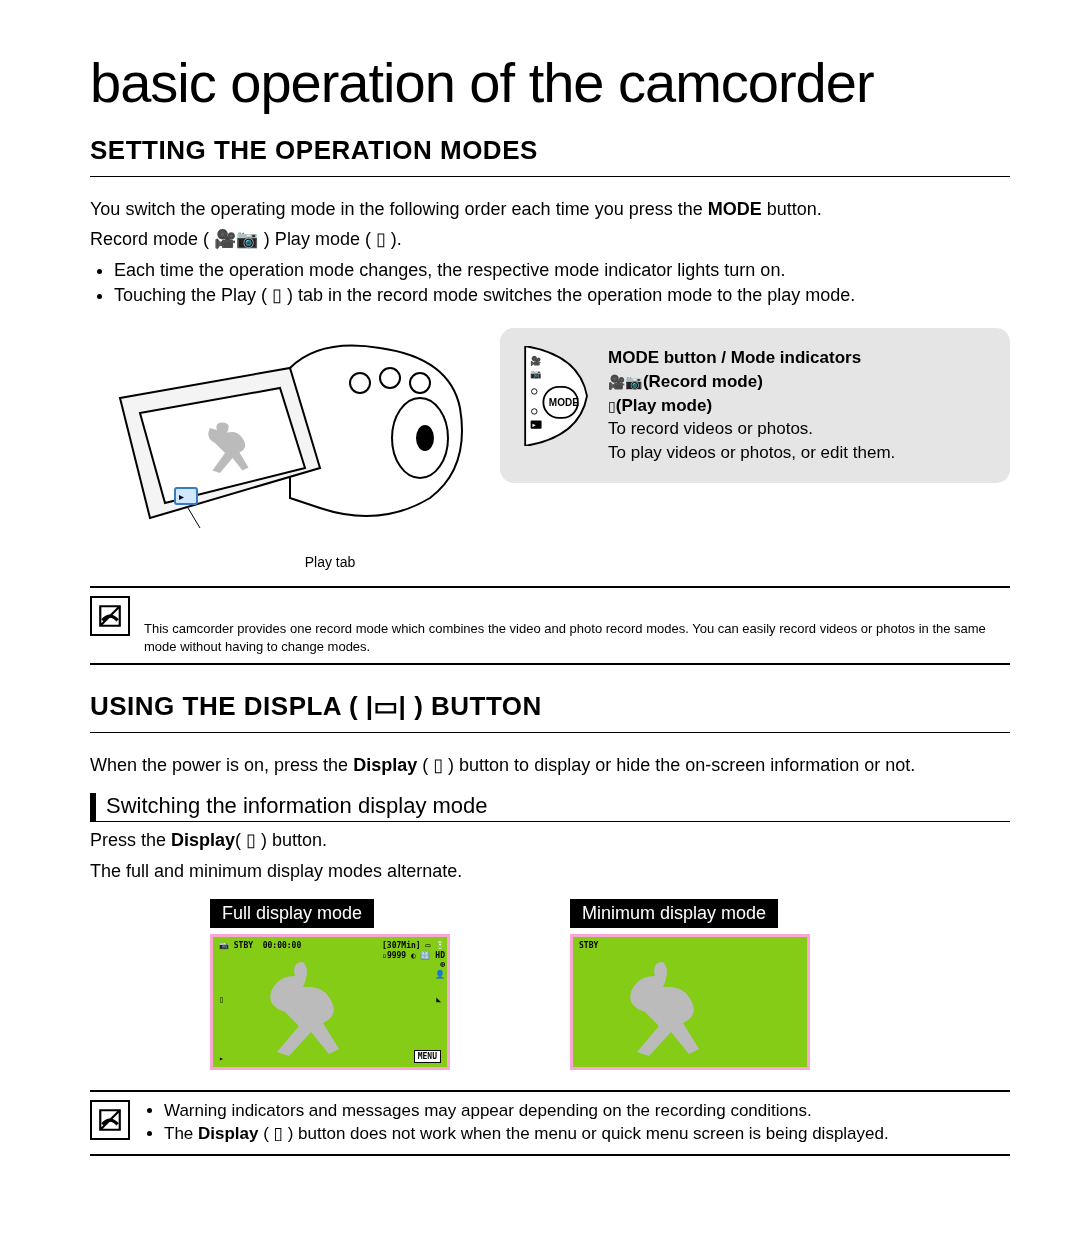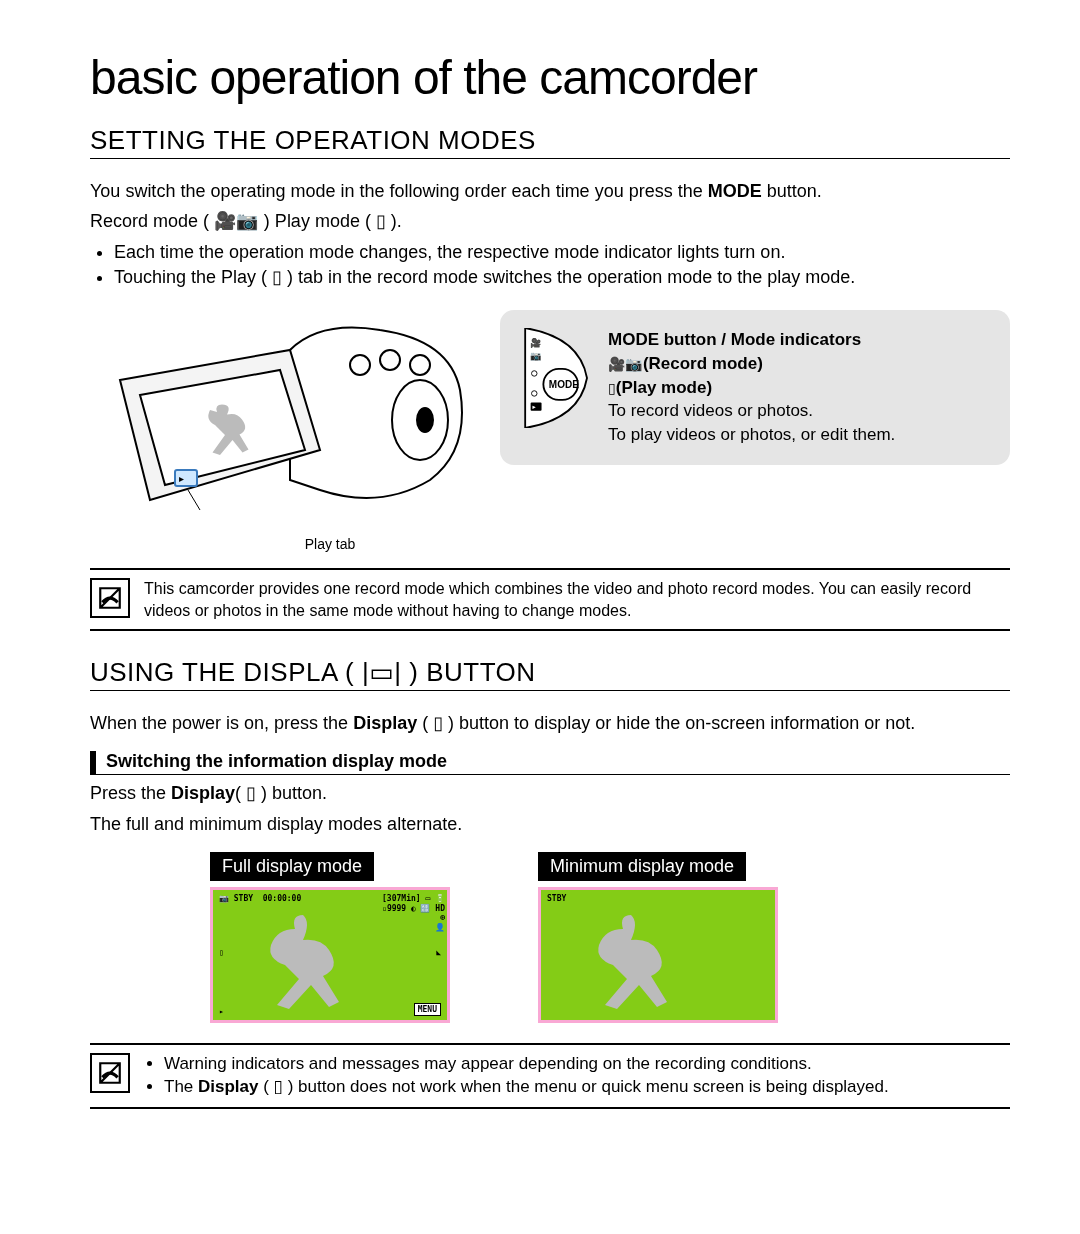--- a/index.html
+++ b/index.html
@@ -8,37 +8,37 @@
     padding: 0;
     background: #fff;
     color: #000;
     width: 1080px;
   }
   .page {
     padding: 50px 70px 40px 90px;
     position: relative;
   }
   h1.page-title {
-    font-size: 48px;
+    font-size: 56px;
     font-weight: 400;
     margin: 0 0 20px 0;
     letter-spacing: -1px;
     white-space: nowrap;
   }
   h2.section-heading {
     font-size: 26px;
-    font-weight: 400;
+    font-weight: 700;
     letter-spacing: 0.5px;
     margin: 20px 0 20px 0;
     border-bottom: 1px solid #000;
-    padding-bottom: 2px;
+    padding-bottom: 10px;
   }
   h3.sub-heading {
-    font-size: 18px;
-    font-weight: 700;
+    font-size: 22px;
+    font-weight: 400;
     margin: 16px 0 0 0;
     border-bottom: 1px solid #000;
     border-left: 6px solid #000;
     padding: 0 0 2px 10px;
   }
   p { margin: 6px 0; font-size: 18px; line-height: 1.35; }
   ul.bullets { margin: 4px 0 10px 0; padding-left: 24px; }
   ul.bullets li { font-size: 18px; line-height: 1.4; }
   .bold { font-weight: 700; }
   .mini-icons { font-size:14px; }
@@ -55,25 +55,25 @@
     display:flex;
     gap:16px;
     align-items:flex-start;
   }
   .mode-btn-svg{ width:70px; height:100px; flex-shrink:0;}
   .grey-box .txt { font-size:17px; line-height:1.4; }
   
   .note-row { display:flex; gap:14px; border-top:2px solid #000; border-bottom:2px solid #000; padding:8px 0; margin:16px 0 26px 0; align-items:flex-start;}
   .note-icon { width:36px;height:36px;border:2px solid #000;display:flex;align-items:center;justify-content:center;flex-shrink:0;}
   .note-icon svg{width:26px;height:26px;}
-  .note-row .note-text{ font-size:16px; line-height:1.35; }
+  .note-row .note-text{ font-size:13px; line-height:1.35;margin-top:24px; }
   .note-row ul{margin:0;padding-left:20px;}
   .note-row ul li{font-size:17px;line-height:1.35;}
   
-  .display-modes { display:flex; gap:88px; margin:16px 0 20px 120px;}
+  .display-modes { display:flex; gap:120px; margin:16px 0 20px 120px;}
   .mode-col { }
   .mode-label { background:#000; color:#fff; font-size:18px; padding:4px 12px; display:inline-block; margin-bottom:6px;}
   .screen { width:190px; height:130px; border:3px solid #f9a8d4; position:relative; background:#84cc16;padding-left:44px;}
   .skater { position:absolute; left:50px; top:20px; }
   .skater svg{ width:90px; height:100px; fill:#bbb;}
   .osd { position:absolute; font-size:8px; font-family:monospace; font-weight:bold;}
   .osd-tl{top:4px;left:6px;}
   .osd-tr{top:4px;right:2px;text-align:right;line-height:1.2;}
   .osd-ml{top:58px;left:6px;}
   .osd-bl{bottom:4px;left:6px;}

